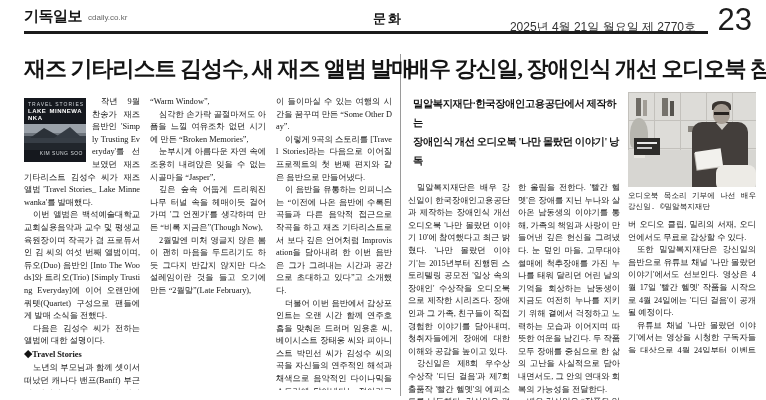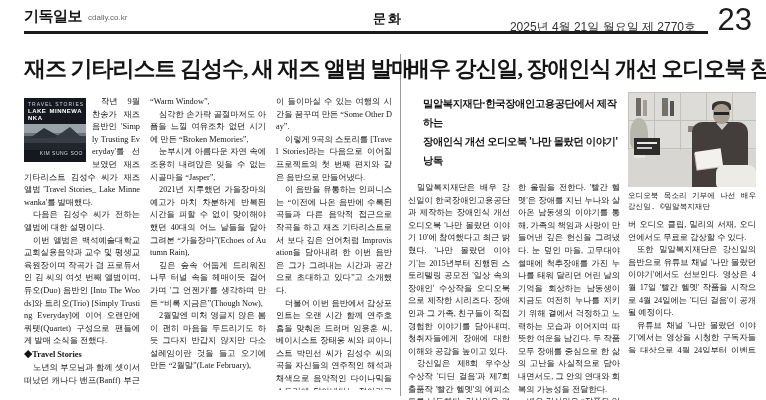--- a/index.html
+++ b/index.html
@@ -43,22 +43,22 @@
     background:linear-gradient(180deg,#9aa1a9 0 34%,#6d747c 34% 46%,#373e46 46% 72%,#21262c 72% 100%);}
   .album-art:before{content:"";position:absolute;left:6px;top:4px;width:0;height:0;
     border-left:14px solid transparent;border-right:18px solid transparent;border-bottom:10px solid #2b3138;}
   .album-art:after{content:"";position:absolute;right:4px;top:3px;width:0;height:0;
     border-left:16px solid transparent;border-right:12px solid transparent;border-bottom:11px solid #343b43;}
   .album-t3{position:absolute;right:3px;bottom:2px;font-family:"Liberation Sans",sans-serif;
     font-size:5px;color:#d8dcdf;letter-spacing:0.5px;}
   
   .right-body{display:flex;margin-top:8px;}
   .right-left{width:212px;}
-  .lead{font-family:Liberation Sans, sans-serif;font-weight:bold;font-size:10.3px;
-    line-height:19px;white-space:pre-line;letter-spacing:-0.4px;margin:2px 0 12px 15px;}
+  .lead{font-family:Liberation Serif, serif;font-weight:bold;font-size:10.3px;
+    line-height:19px;white-space:pre-line;letter-spacing:-0.4px;margin:2px 0 12px 5px;}
   .cols2{display:flex;gap:8px;}
   .col.rc1{width:102px;height:246px;}
   .col.rc2{width:102px;height:246px;}
   .right-col3{width:128px;margin-left:8px;}
   .photo{width:128px;height:95px;background:#d7d6d2;position:relative;overflow:hidden;}
   .shelf{position:absolute;left:0;top:0;right:0;height:58px;
     background:
       repeating-linear-gradient(90deg,#c3c1bc 0 1px,transparent 1px 26px),
       repeating-linear-gradient(180deg,#c3c1bc 0 1px,transparent 1px 28px),
       #dddcd8;}
@@ -106,34 +106,33 @@
     <div class="cols">
       <div class="col">
         <figure class="album">
           <span class="album-t1">TRAVEL STORIES</span>
           <span class="album-t2">LAKE MINNEWANKA</span>
           <span class="album-art"></span>
           <span class="album-t3">KIM SUNG SOO</span>
         </figure>
         <div>
             <p class="para">작년 9월 찬송가 재즈 음반인 'Simply Trusting Everyday'를 선보였던 재즈 기타리스트 김성수 씨가 재즈 앨범 'Travel Stories_ Lake Minnewanka'를 발매했다.</p>
+            <p class="para">이번 앨범은 백석예술대학교 교회실용음악과 교수 및 평생교육원장이며 작곡가 겸 프로듀서인 김 씨의 여섯 번째 앨범이며, 듀오(Duo) 음반인 [Into The Woods]와 트리오(Trio) [Simply Trusting Everyday]에 이어 오랜만에 쿼텟(Quartet) 구성으로 팬들에게 발매 소식을 전했다.</p>
             <p class="para">다음은 김성수 씨가 전하는 앨범에 대한 설명이다.</p>
-            <p class="para">이번 앨범은 백석예술대학교 교회실용음악과 교수 및 평생교육원장이며 작곡가 겸 프로듀서인 김 씨의 여섯 번째 앨범이며, 듀오(Duo) 음반인 [Into The Woods]와 트리오(Trio) [Simply Trusting Everyday]에 이어 오랜만에 쿼텟(Quartet) 구성으로 팬들에게 발매 소식을 전했다.</p>
           </div>
         <h4 class="subhead">◆Travel Stories</h4>
         <div>
             <p class="para">노년의 부모님과 함께 셋이서 떠났던 캐나다 밴프(Banff) 부근에 위치한 어느 호수에서 접한 고요함과 아름다움이 지나온 아픔의 시간을 말하지 않아도 조용히 품어주는 듯한 느낌을 받아 만든 “Lake Minnewank”.</p>
           </div>
       </div>
       <div class="col">
         <p class="para cont">“Warm Window”,</p>
         <div>
             <p class="para">심각한 손가락 골절마저도 아픔을 느낄 여유조차 없던 시기에 만든 “Broken Memories”,</p>
             <p class="para">눈부시게 아름다운 자연 속에 조용히 내려앉은 잊을 수 없는 시골마을 “Jasper”,</p>
-            <p class="para">2021년 지루했던 가을장마의 예고가 마치 차분하게 반복된 시간을 피할 수 없이 맞이해야 했던 40대의 어느 날들을 닮아 그려본 “가을장마”(Echoes of Autumn Rain),</p>
             <p class="para">깊은 숲속 어둡게 드리워진 나무 터널 속을 헤매이듯 걸어가며 '그 언젠가'를 생각하며 만든 “비록 지금은”(Though Now),</p>
             <p class="para">2월말엔 미처 영글지 않은 봄이 괜히 마음을 두드리기도 하듯 그다지 반갑지 않지만 다소 설레임이란 것을 들고 오기에 만든 “2월말”(Late February),</p>
           </div>
       </div>
       <div class="col">
         <p class="para cont">이 들이마실 수 있는 여행의 시간을 꿈꾸며 만든 “Some Other Day”.</p>
         <div>
             <p class="para">이렇게 9곡의 스토리를 [Travel Stories]라는 다음으로 이어질 프로젝트의 첫 번째 편지와 같은 음반으로 만들어냈다.</p>
             <p class="para">이 음반을 유통하는 인피니스는 “이전에 나온 음반에 수록된 곡들과 다른 음악적 접근으로 작곡을 하고 재즈 기타리스트로서 보다 깊은 언어처럼 Improvisation을 담아내려 한 이번 음반은 그가 그려내는 시간과 공간으로 초대하고 있다”고 소개했다.</p>
             <p class="para">더불어 이번 음반에서 감상포인트는 오랜 시간 함께 연주호흡을 맞춰온 드러머 임용훈 씨, 베이시스트 장태웅 씨와 피아니스트 박민선 씨가 김성수 씨의 곡을 자신들의 연주적인 해석과 채색으로 음악적인 다이나믹을 스토리에 담아냈다는 점이라고 인피니스는 덧붙였다.</p>

